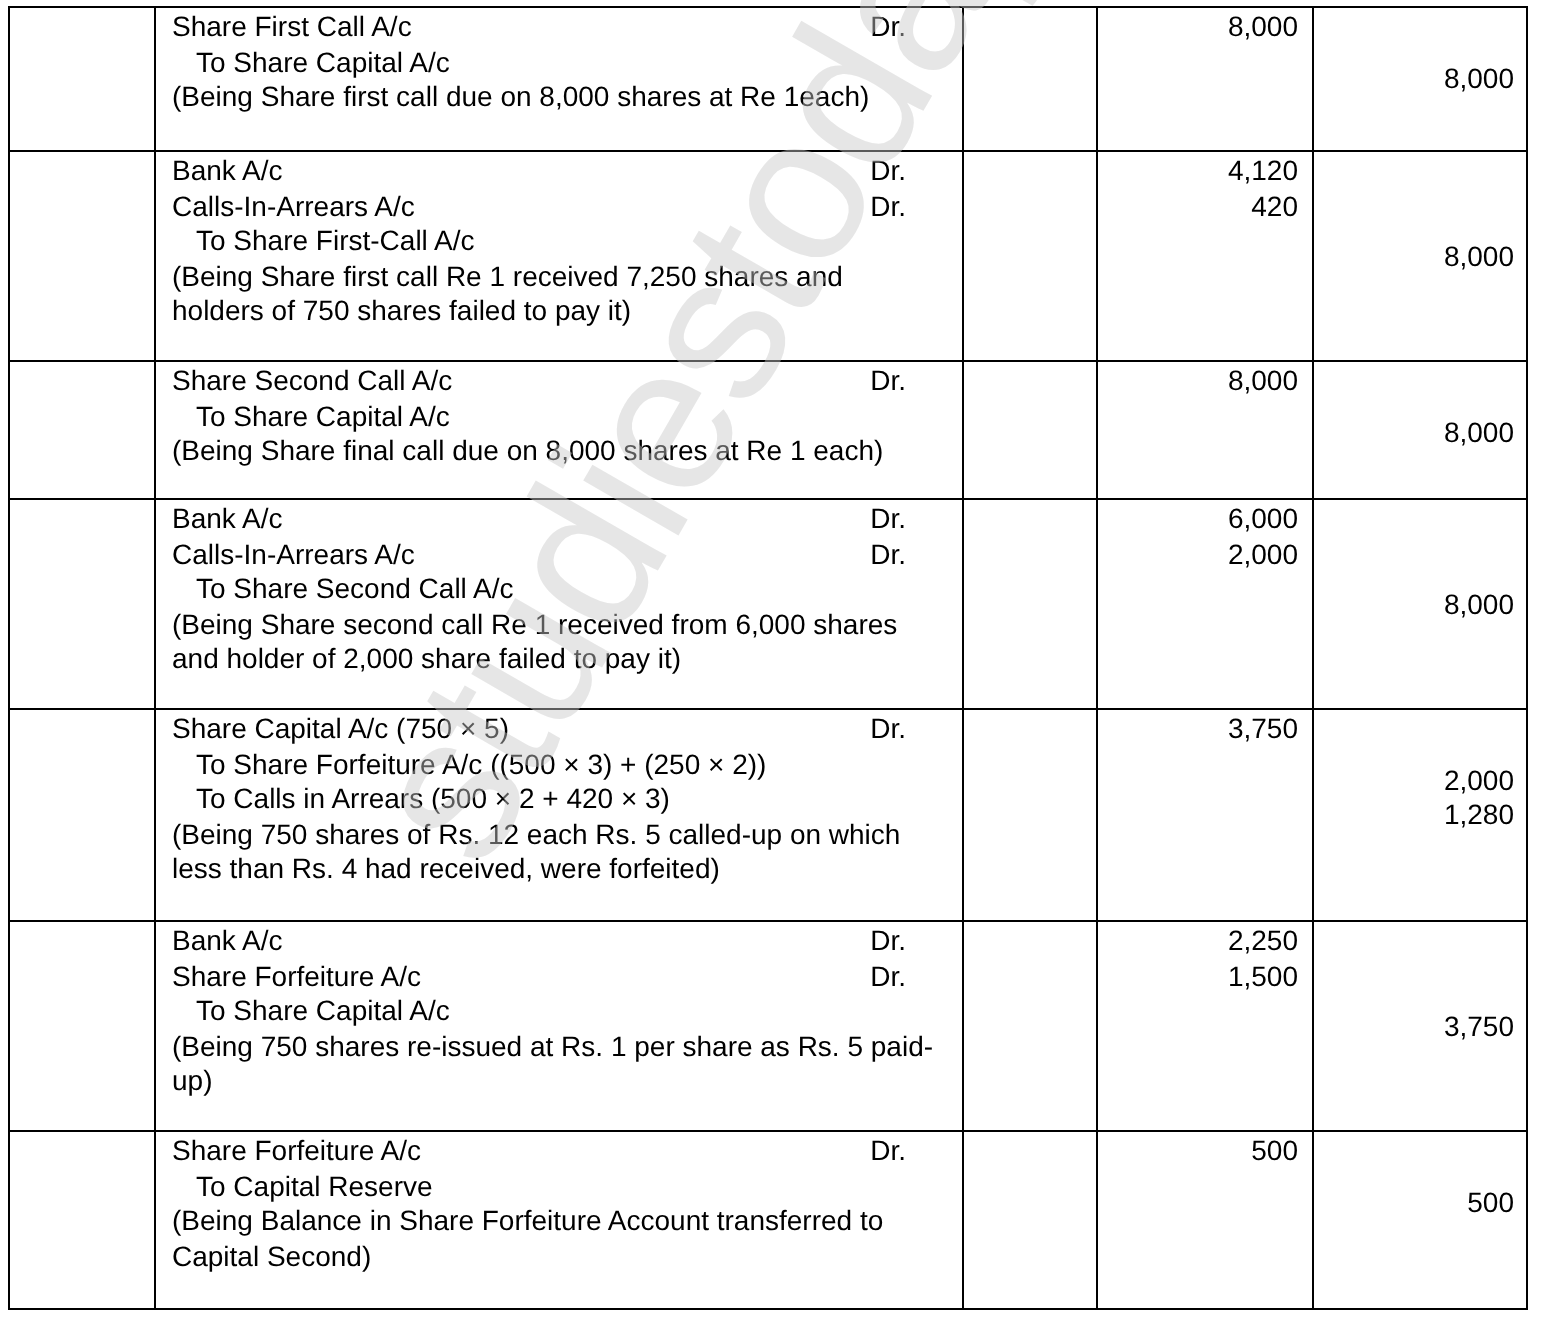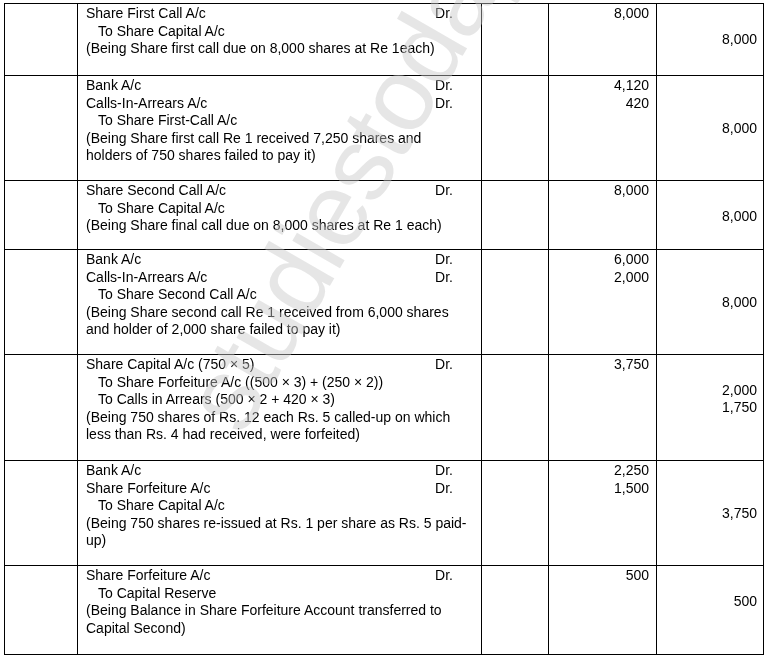--- a/index.html
+++ b/index.html
@@ -177,21 +177,21 @@
           </div>
         </td>
         <td></td>
         <td class="amt-dr">
           <div class="amt-line">3,750</div>
         </td>
         <td class="amt-cr">
           <div style="height: 9px;"></div>
           <div class="amt-line"></div>
           <div class="amt-line">2,000</div>
-          <div class="amt-line">1,750</div>
+          <div class="amt-line">1,280</div>
         </td>
       </tr>
       <tr style="height: 105px;">
         <td></td>
         <td>
           <div class="part-inner">
             <div class="line">
               <span>Bank A/c</span>
               <span class="dr">Dr.</span>
             </div>

